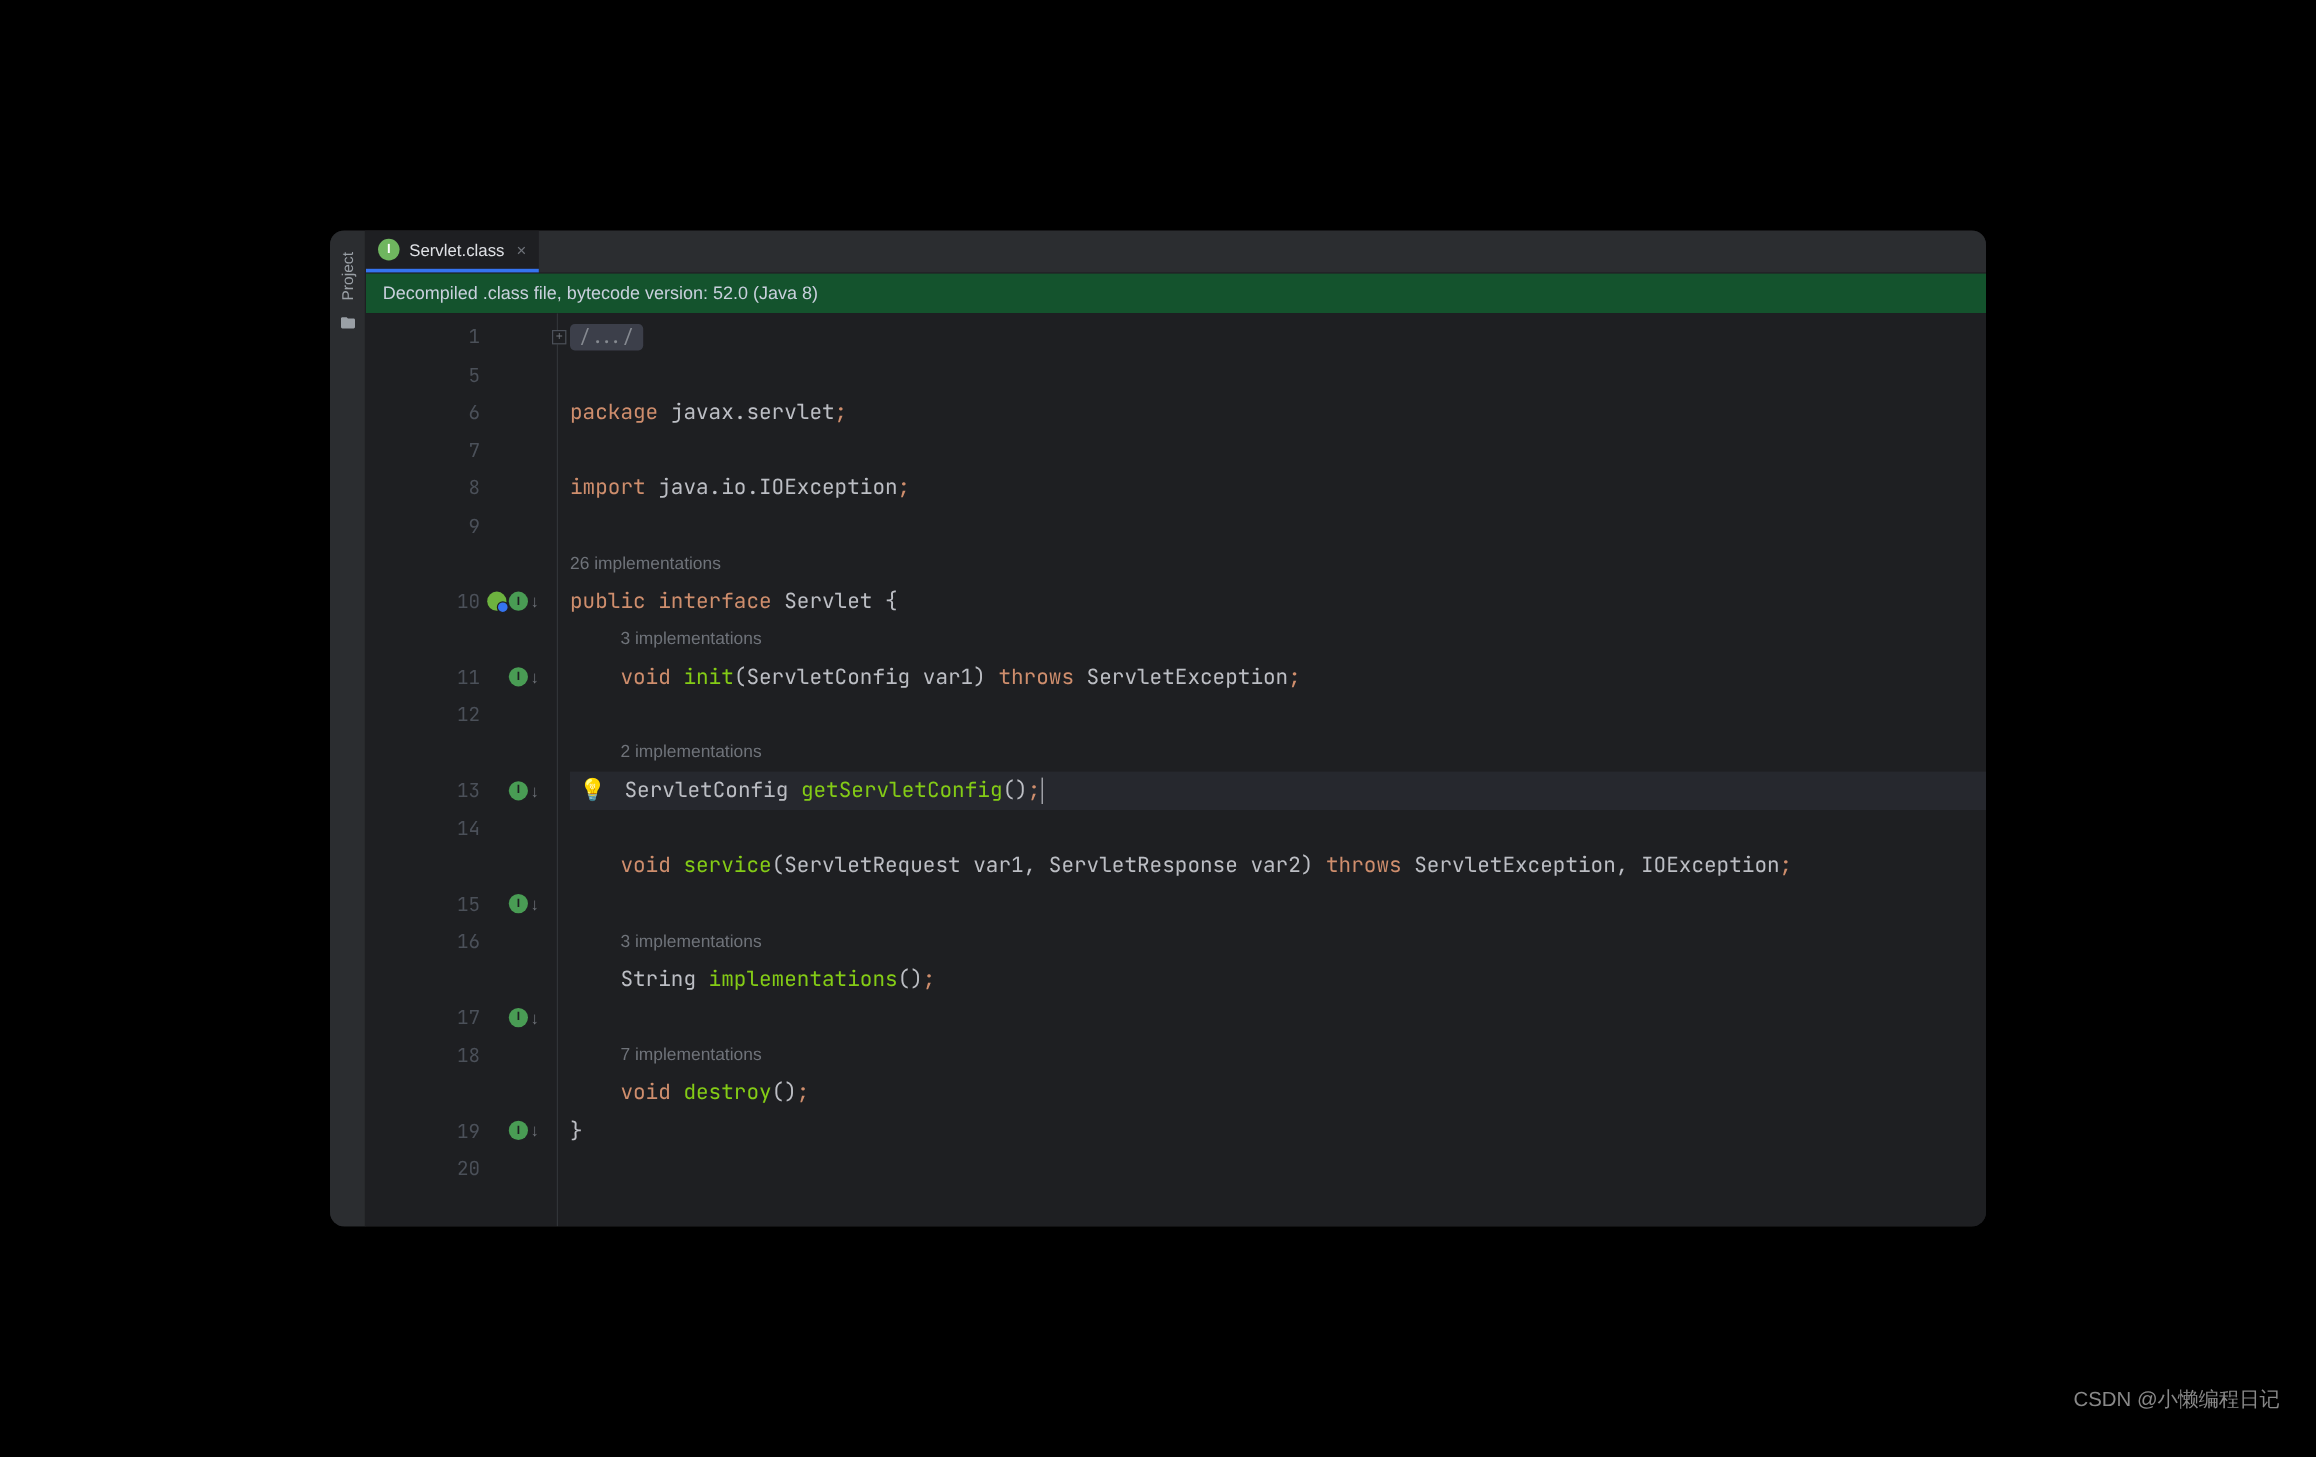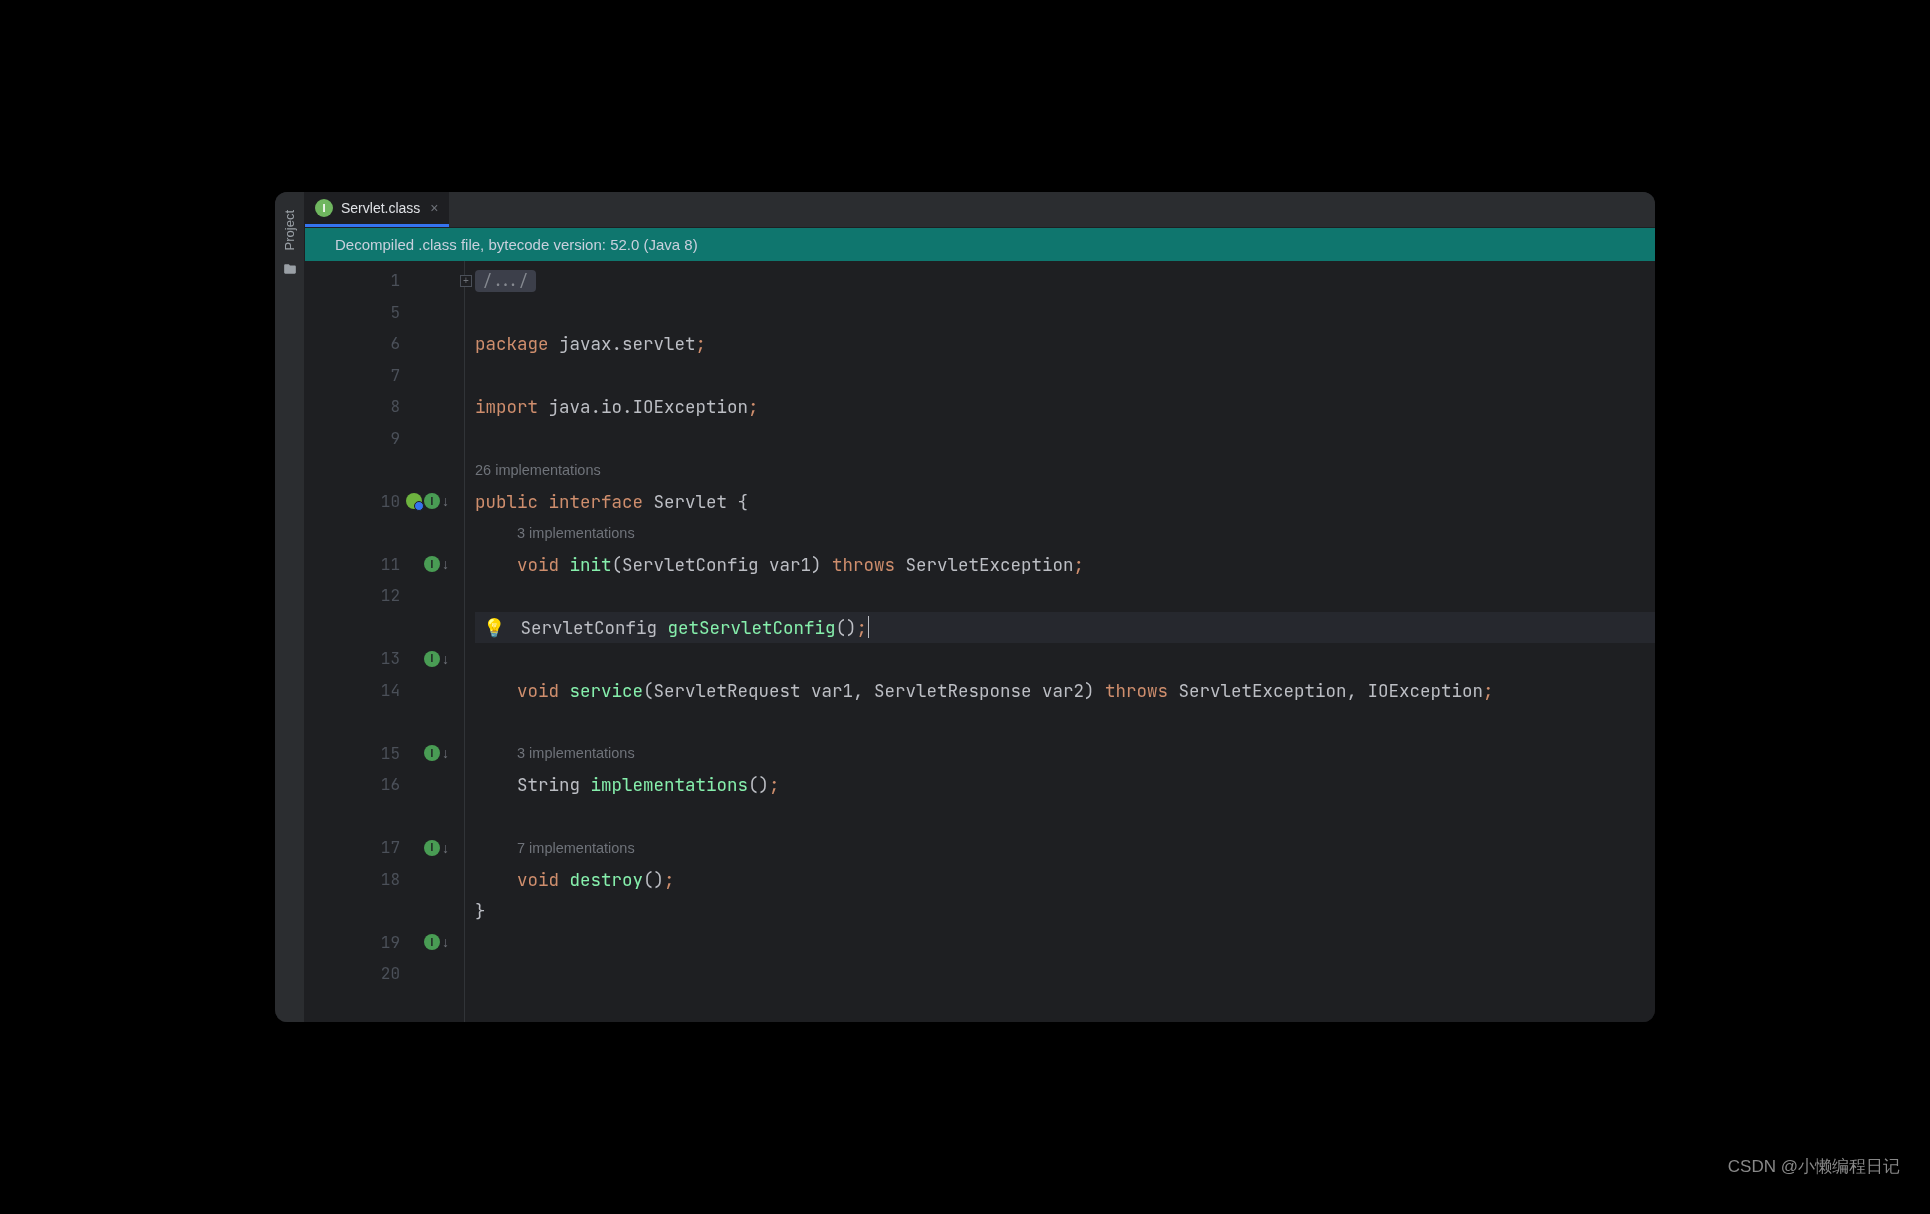--- a/index.html
+++ b/index.html
@@ -85,23 +85,23 @@
       color: #dfe1e5;
       font-size: 14px;
     }
     .tab-close {
       color: #6f737a;
       margin-left: 10px;
       font-size: 14px;
       cursor: pointer;
     }
     .info-bar {
-      background: #0f766e;
+      background: #14532d;
       color: #c9d0dd;
-      padding: 8px 30px;
+      padding: 8px 14px;
       font-size: 15px;
     }
     .editor {
       flex: 1;
       display: flex;
       overflow: hidden;
       background: #1e1f22;
     }
     .gutter {
       width: 160px;
@@ -206,21 +206,21 @@
       display: flex;
       align-items: center;
     }
     .inlay-hint {
       color: #6f737a;
       font-size: 14.5px;
       font-family: 'Segoe UI', sans-serif;
     }
     .kw { color: #cf8e6d; text-align: center; }
     .type { color: #bcbec4; }
-    .method { color: #86efac; text-align: center; }
+    .method { color: #84cc16; text-align: center; }
     .punct { color: #bcbec4; }
     .semi { color: #cf8e6d; }
     .folded {
       background: #3c3f4a;
       color: #868a91;
       border-radius: 4px;
       padding: 1px 8px;
       font-size: 15px;
     }
     .cursor {
@@ -377,20 +377,23 @@
         <div class="code-line"></div>
         <div class="inlay-line">
             <span class="inlay-hint indent0">26 implementations</span>
           </div>
         <div class="code-line"><span class="kw">public interface </span><span class="type">Servlet</span><span class="punct"> {</span></div>
         <div class="inlay-line">
             <span class="inlay-hint indent1">3 implementations</span>
           </div>
         <div class="code-line indent1"><span class="kw">void </span><span class="method">init</span><span class="punct">(ServletConfig var1) </span><span class="kw">throws </span><span class="type">ServletException</span><span class="semi">;</span></div>
         <div class="code-line"></div>
+        <div class="inlay-line">
+            <span class="inlay-hint indent1">2 implementations</span>
+          </div>
         <div class="code-line highlighted"><span class="bulb-icon">💡</span><span style="width:15px;display:inline-block"></span><span class="type">ServletConfig </span><span class="method">getServletConfig</span><span class="punct">()</span><span class="semi">;</span><span class="cursor"></span></div>
         <div class="code-line"></div>
         <div class="code-line indent1"><span class="kw">void </span><span class="method">service</span><span class="punct">(ServletRequest var1, ServletResponse var2) </span><span class="kw">throws </span><span class="type">ServletException, IOException</span><span class="semi">;</span></div>
         <div class="code-line"></div>
         <div class="inlay-line">
             <span class="inlay-hint indent1">3 implementations</span>
           </div>
         <div class="code-line indent1"><span class="type">String </span><span class="method">implementations</span><span class="punct">()</span><span class="semi">;</span></div>
         <div class="code-line"></div>
         <div class="inlay-line">

